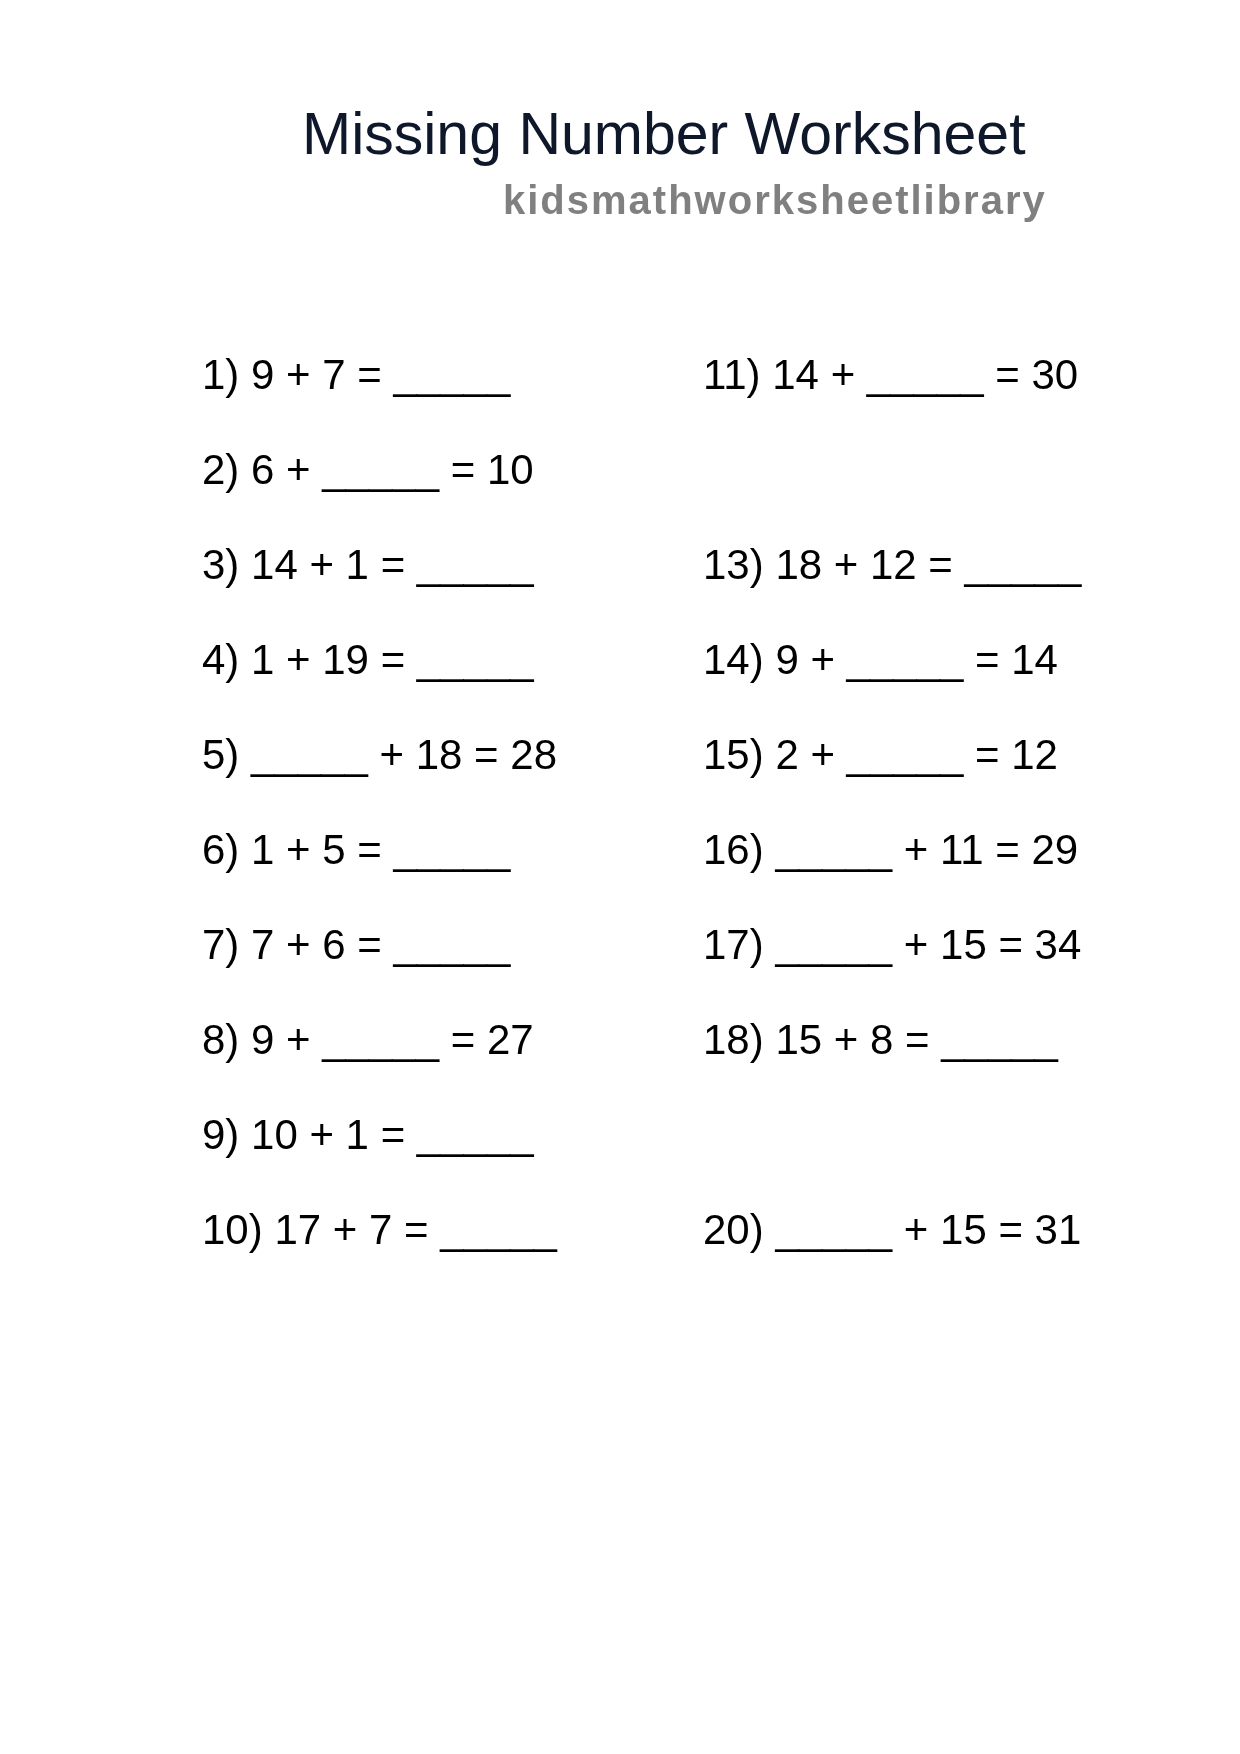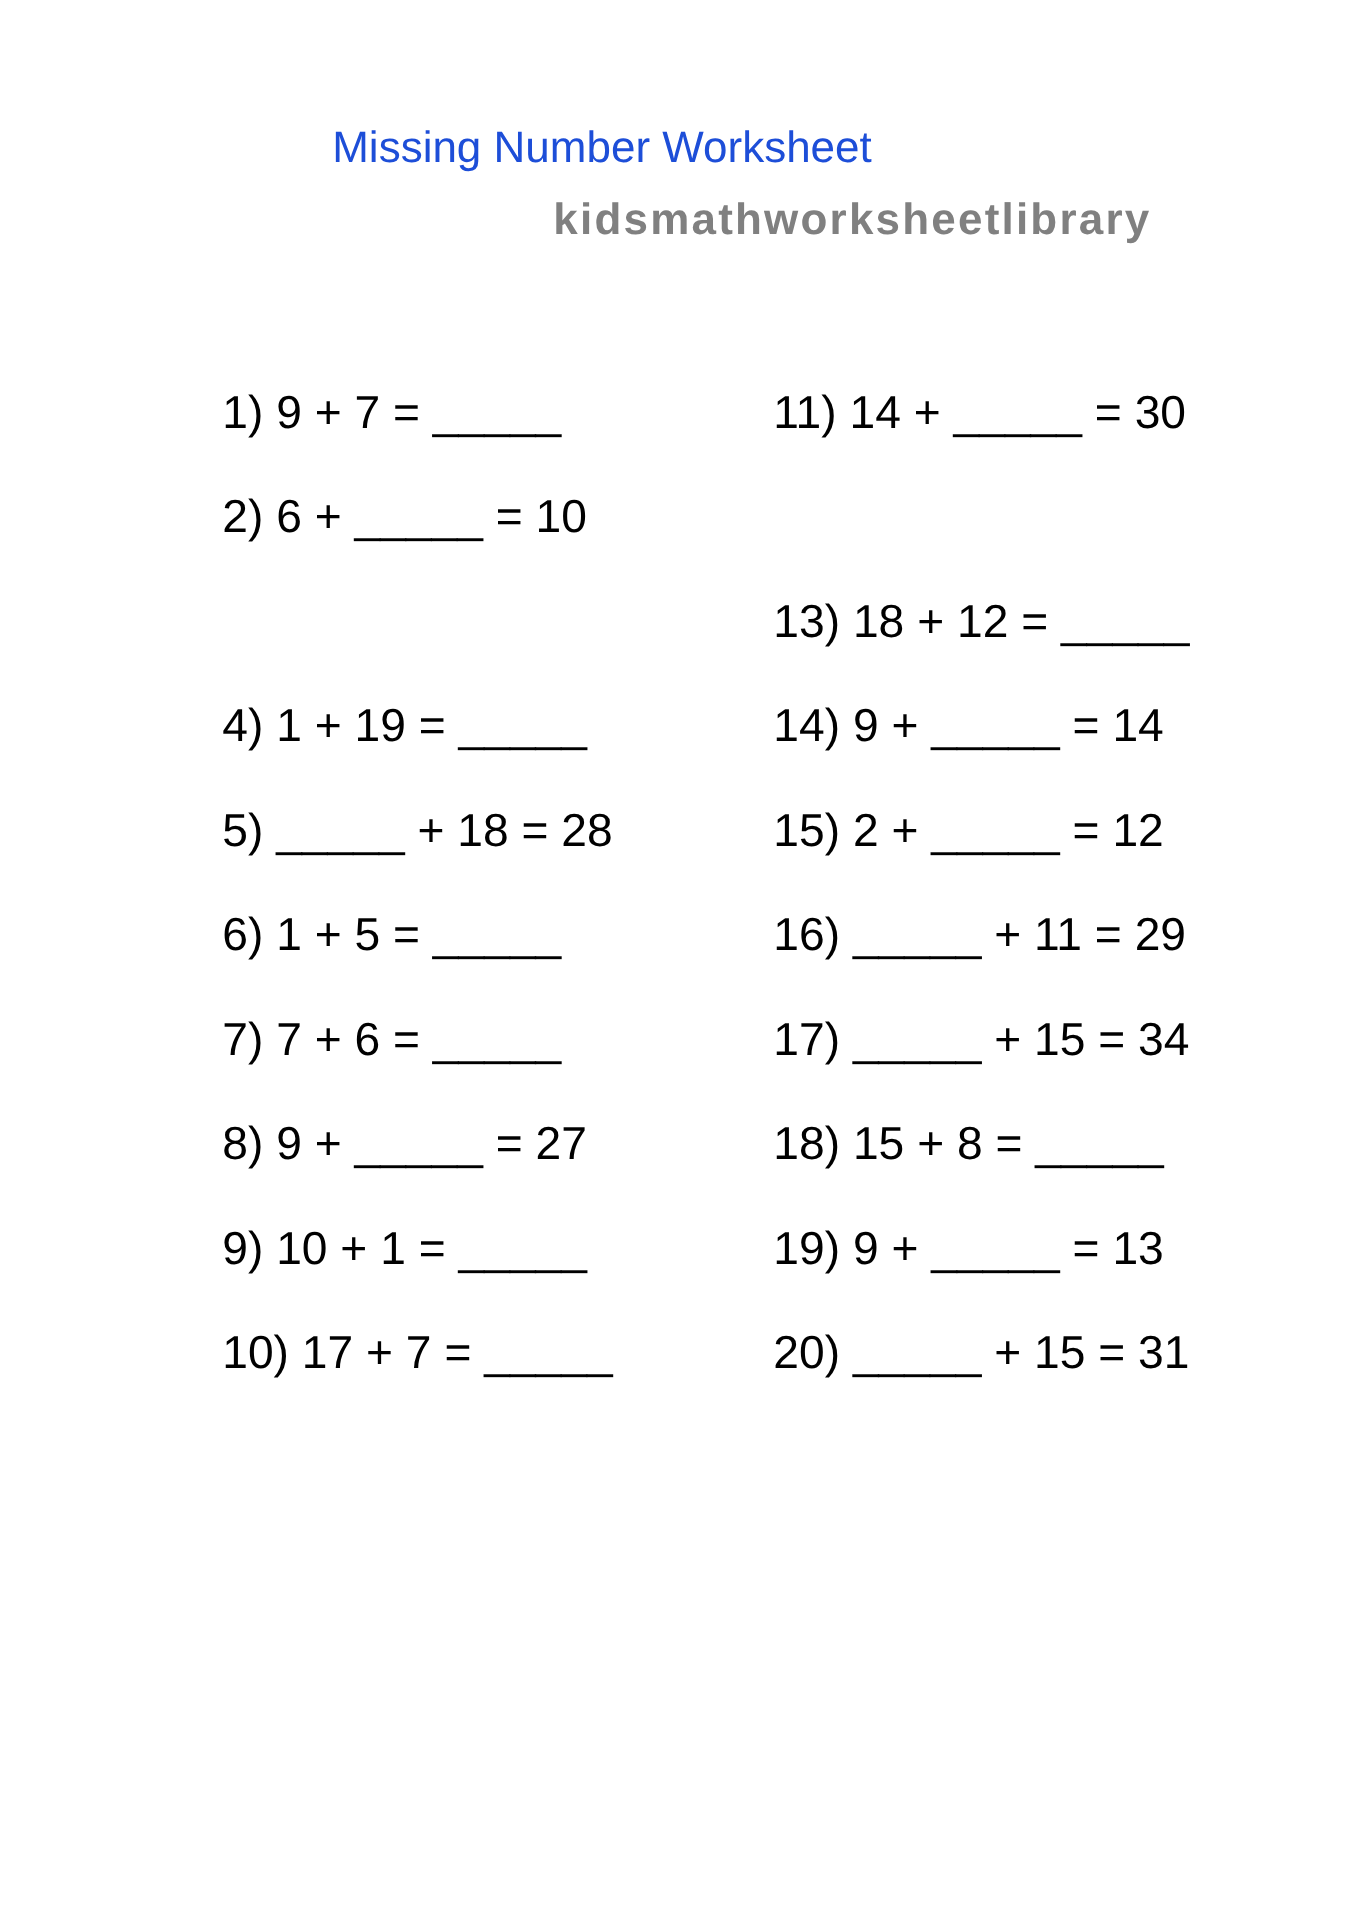--- a/index.html
+++ b/index.html
@@ -12,24 +12,24 @@
     height: 1754px;
     position: relative;
     overflow: hidden;
     font-family: "Liberation Sans", sans-serif;
     color: #000000;
   }
   .title {
     position: absolute;
     left: 302px;
     top: 104px;
-    font-size: 40px;
+    font-size: 59px;
     line-height: 60px;
     white-space: nowrap;
-    color: #1d4ed8;
+    color: #0f172a;
   }
   .subtitle {
     position: absolute;
     left: 503px;
     top: 180px;
     font-size: 40px;
     line-height: 40px;
     letter-spacing: 2px;
     white-space: nowrap;
     color: #808080;
@@ -55,30 +55,30 @@
 </head>
 <body>
 
 <div class="title">Missing Number Worksheet</div>
 <div class="subtitle">kidsmathworksheetlibrary</div>
 
 <div class="problems">
 
   <div class="problem col-left" style="top:354px"><span>1)</span> <span>9 + 7 = _____</span></div>
   <div class="problem col-left" style="top:449px"><span>2)</span> <span>6 + _____ = 10</span></div>
+  <div class="problem col-left" style="top:544px"><span>3)</span> <span>14 + 1 = _____</span></div>
   <div class="problem col-left" style="top:639px"><span>4)</span> <span>1 + 19 = _____</span></div>
   <div class="problem col-left" style="top:734px"><span>5)</span> <span>_____ + 18 = 28</span></div>
   <div class="problem col-left" style="top:829px"><span>6)</span> <span>1 + 5 = _____</span></div>
   <div class="problem col-left" style="top:924px"><span>7)</span> <span>7 + 6 = _____</span></div>
   <div class="problem col-left" style="top:1019px"><span>8)</span> <span>9 + _____ = 27</span></div>
   <div class="problem col-left" style="top:1114px"><span>9)</span> <span>10 + 1 = _____</span></div>
   <div class="problem col-left" style="top:1209px"><span>10)</span> <span>17 + 7 = _____</span></div>
 
   <div class="problem col-right" style="top:354px"><span>11)</span> <span>14 + _____ = 30</span></div>
   <div class="problem col-right" style="top:544px"><span>13)</span> <span>18 + 12 = _____</span></div>
   <div class="problem col-right" style="top:639px"><span>14)</span> <span>9 + _____ = 14</span></div>
   <div class="problem col-right" style="top:734px"><span>15)</span> <span>2 + _____ = 12</span></div>
   <div class="problem col-right" style="top:829px"><span>16)</span> <span>_____ + 11 = 29</span></div>
   <div class="problem col-right" style="top:924px"><span>17)</span> <span>_____ + 15 = 34</span></div>
   <div class="problem col-right" style="top:1019px"><span>18)</span> <span>15 + 8 = _____</span></div>
-  <div class="problem col-right" style="top:1114px"><span>19)</span> <span>9 + _____ = 13</span></div>
   <div class="problem col-right" style="top:1209px"><span>20)</span> <span>_____ + 15 = 31</span></div>
 </div>
 
 </body></html>

